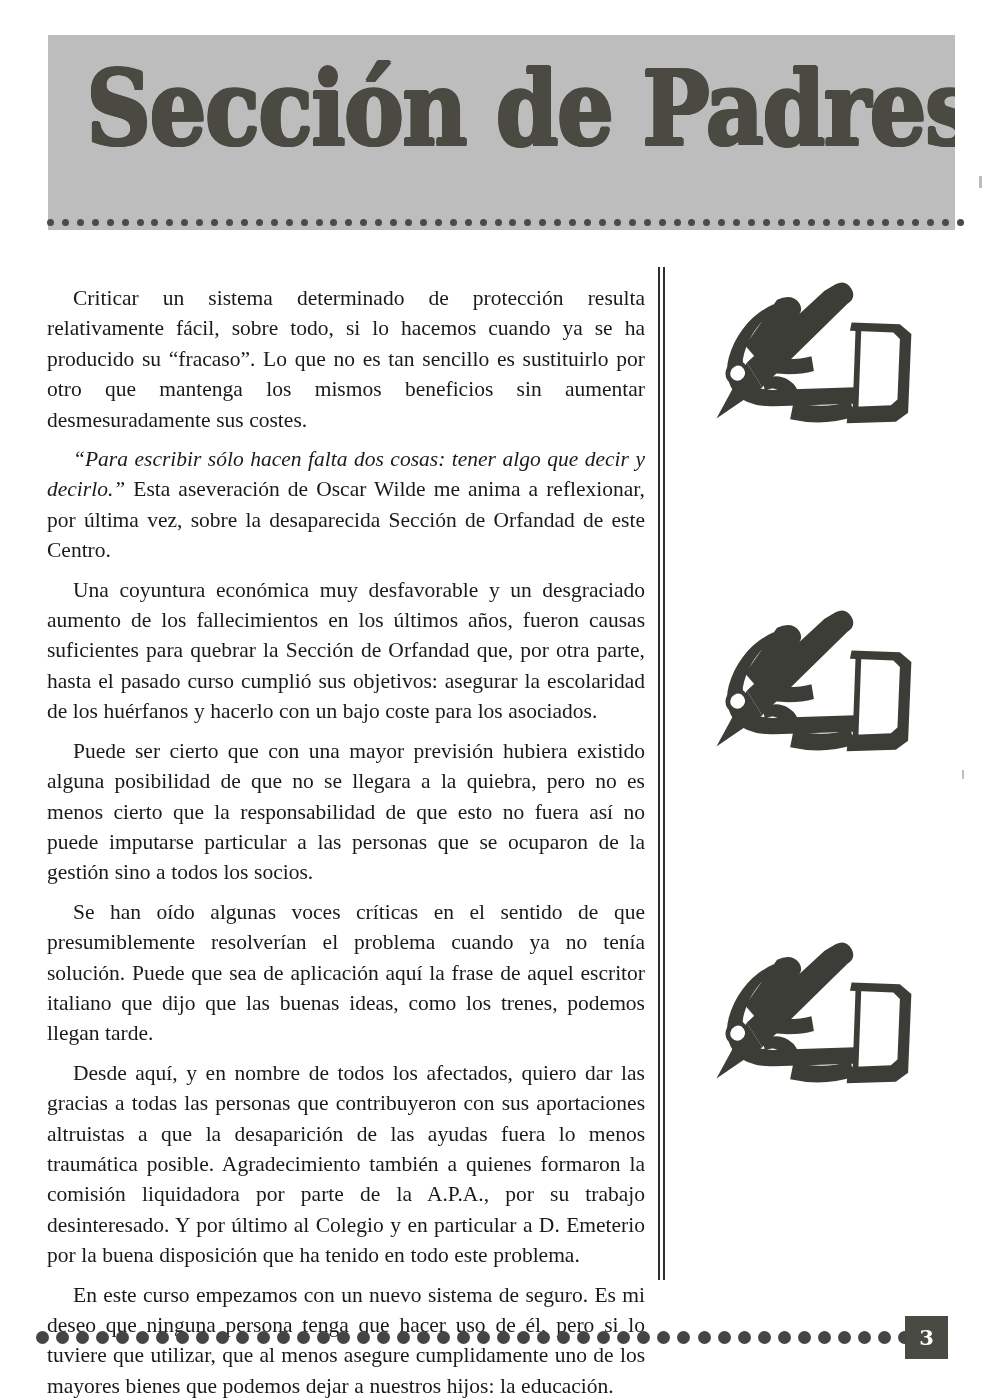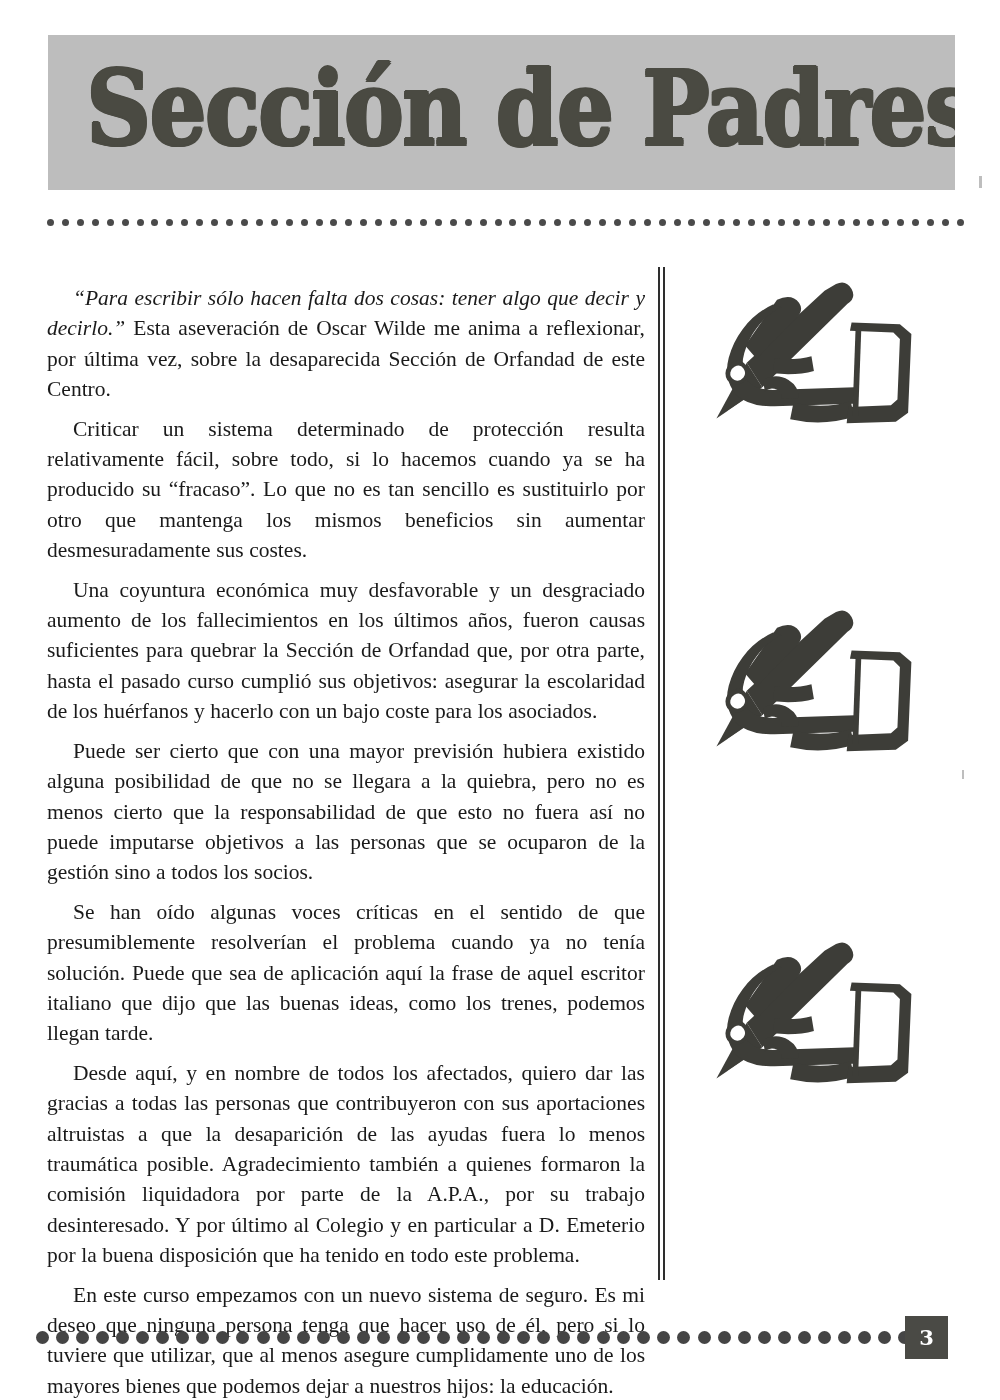--- a/index.html
+++ b/index.html
@@ -24,21 +24,21 @@
     width: 1000px;
     height: 1400px;
   }
 
   
   .header-band {
     position: absolute;
     left: 48px;
     top: 35px;
     width: 907px;
-    height: 155px;
+    height: 195px;
     background: #bdbdbd;
     overflow: hidden;
   }
   .header-title {
     position: absolute;
     left: 38px;
     top: -4px;
     width: 880px;
     font-family: "DejaVu Serif", "Liberation Serif", serif;
     font-weight: 700;
@@ -240,26 +240,26 @@
       <span class="dot" style="left: 895.082px;"></span>
       <span class="dot" style="left: 910px;"></span>
     </div>
 
   <div class="column-divider">
     <i class="r1"></i>
     <i class="r2"></i>
   </div>
 
   <div class="article">
+    <p>Criticar un sistema determinado de protección resulta relativamente fácil, sobre todo, si lo hacemos cuando ya se ha producido su “fracaso”. Lo que no es tan sencillo es sustituirlo por otro que mantenga los mismos beneficios sin aumentar desmesuradamente sus costes.</p>
     <p>
       <em class="quote">“Para escribir sólo hacen falta dos cosas: tener algo que decir y decirlo.”</em><span> Esta aseveración de Oscar Wilde me anima a reflexionar, por última vez, sobre la desaparecida Sección de Orfandad de este Centro.</span>
     </p>
-    <p>Criticar un sistema determinado de protección resulta relativamente fácil, sobre todo, si lo hacemos cuando ya se ha producido su “fracaso”. Lo que no es tan sencillo es sustituirlo por otro que mantenga los mismos beneficios sin aumentar desmesuradamente sus costes.</p>
     <p>Una coyuntura económica muy desfavorable y un desgraciado aumento de los fallecimientos en los últimos años, fueron causas suficientes para quebrar la Sección de Orfandad que, por otra parte, hasta el pasado curso cumplió sus objetivos: asegurar la escolaridad de los huérfanos y hacerlo con un bajo coste para los asociados.</p>
-    <p>Puede ser cierto que con una mayor previsión hubiera existido alguna posibilidad de que no se llegara a la quiebra, pero no es menos cierto que la responsabilidad de que esto no fuera así no puede imputarse objetivos a las personas que se ocuparon de la gestión sino a todos los socios.</p>
+    <p>Puede ser cierto que con una mayor previsión hubiera existido alguna posibilidad de que no se llegara a la quiebra, pero no es menos cierto que la responsabilidad de que esto no fuera así no puede imputarse particular a las personas que se ocuparon de la gestión sino a todos los socios.</p>
     <p>Se han oído algunas voces críticas en el sentido de que presumiblemente resolverían el problema cuando ya no tenía solución. Puede que sea de aplicación aquí la frase de aquel escritor italiano que dijo que las buenas ideas, como los trenes, podemos llegan tarde.</p>
     <p>Desde aquí, y en nombre de todos los afectados, quiero dar las gracias a todas las personas que contribuyeron con sus aportaciones altruistas a que la desaparición de las ayudas fuera lo menos traumática posible. Agradecimiento también a quienes formaron la comisión liquidadora por parte de la A.P.A., por su trabajo desinteresado. Y por último al Colegio y en particular a D. Emeterio por la buena disposición que ha tenido en todo este problema.</p>
     <p>En este curso empezamos con un nuevo sistema de seguro. Es mi deseo que ninguna persona tenga que hacer uso de él, pero si lo tuviere que utilizar, que al menos asegure cumplidamente uno de los mayores bienes que podemos dejar a nuestros hijos: la educación.</p>
 
   </div>
 
   <div class="hand hand-1">
     <svg viewBox="0 0 300 210" xmlns="http://www.w3.org/2000/svg" aria-hidden="true">
       <g fill="#3d3d38">
 

